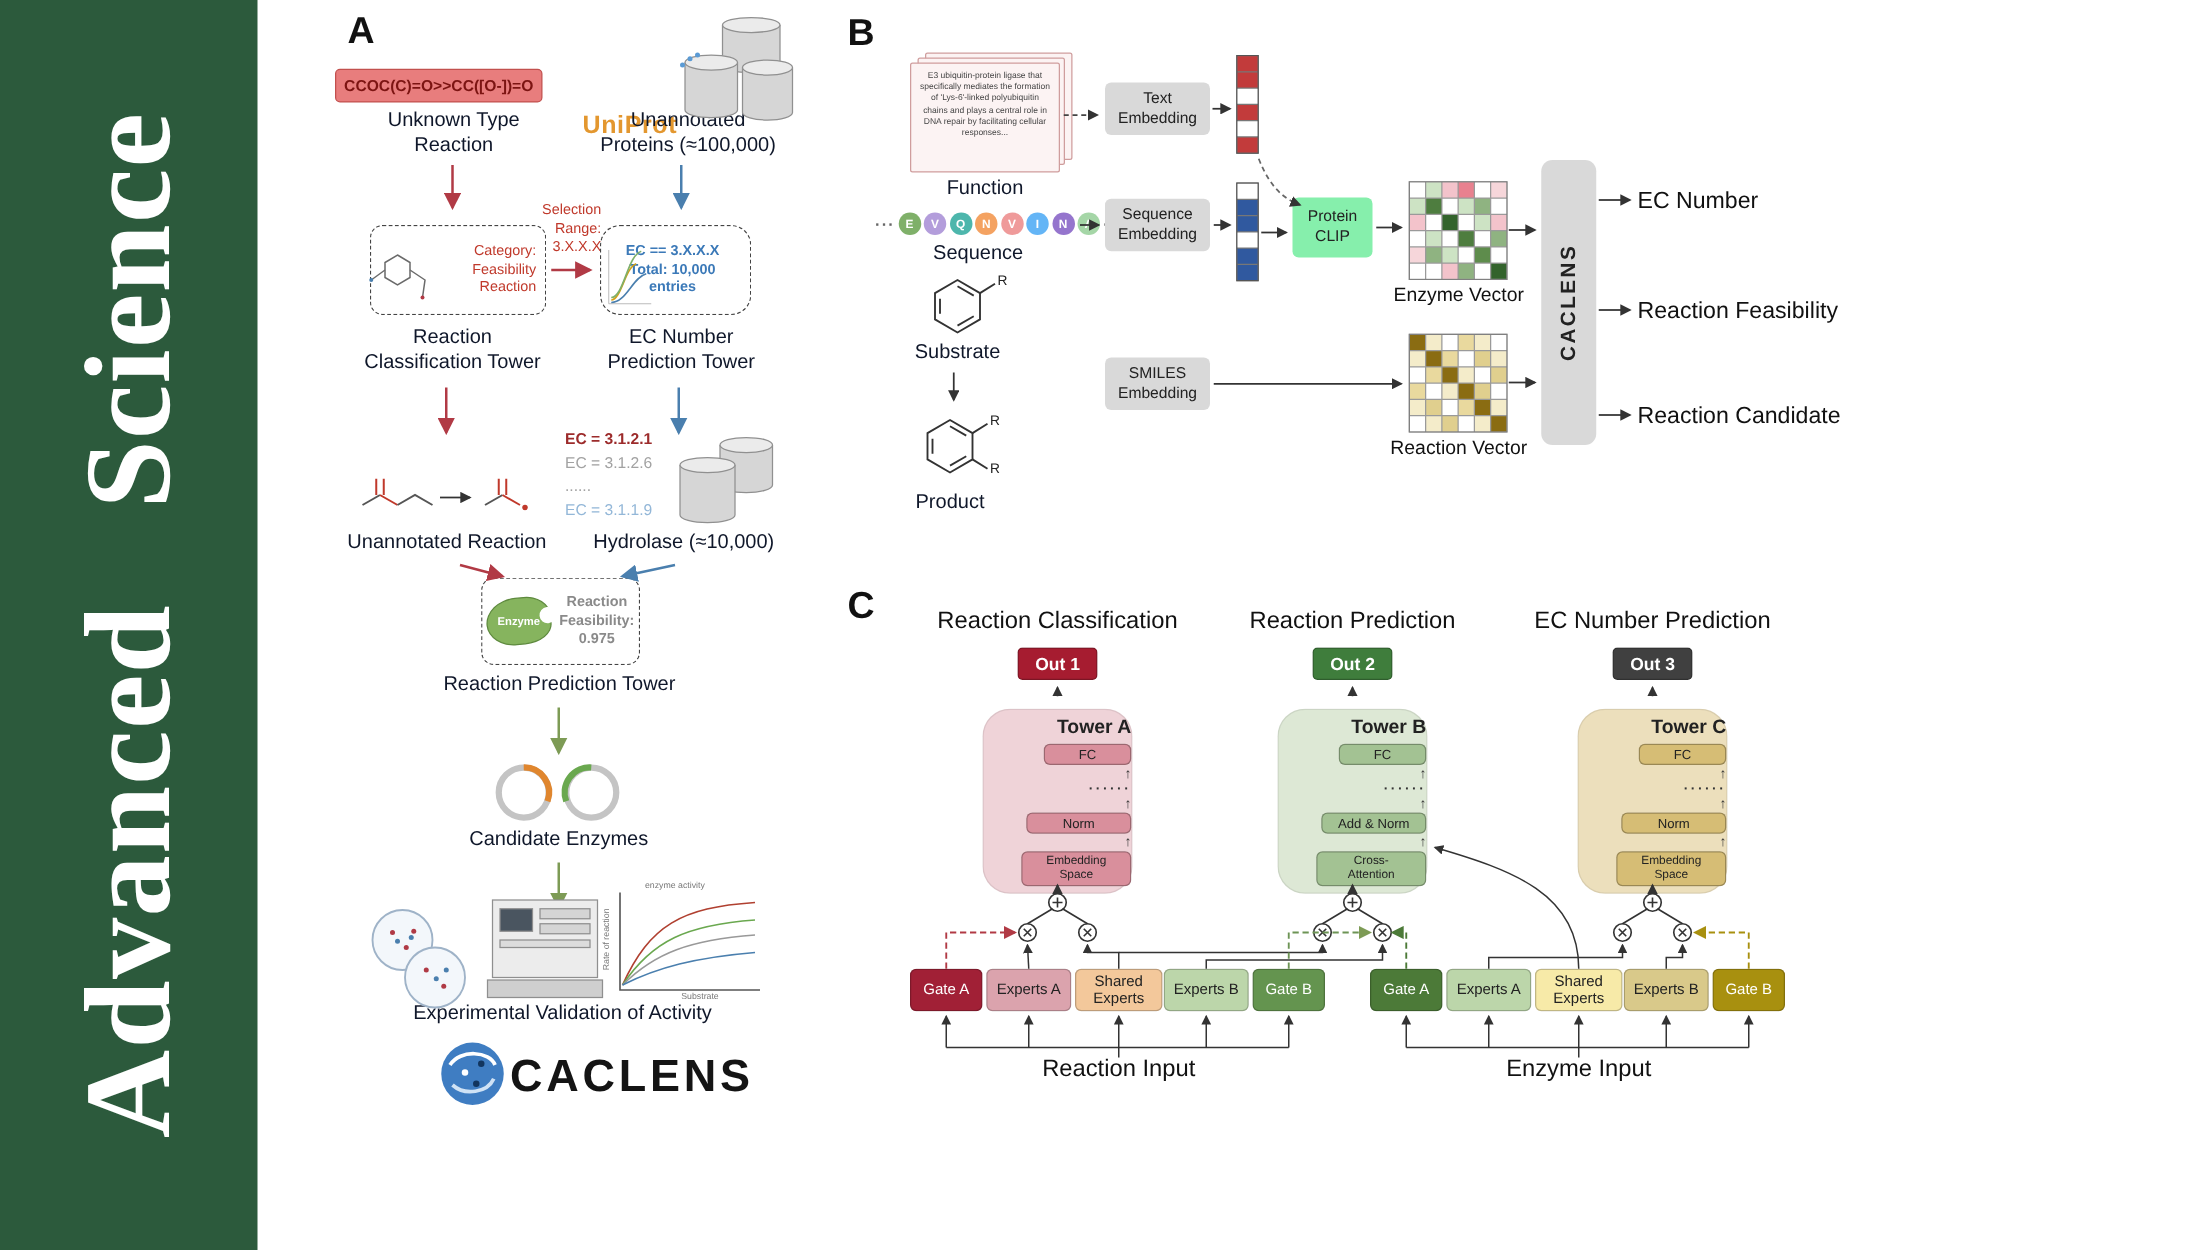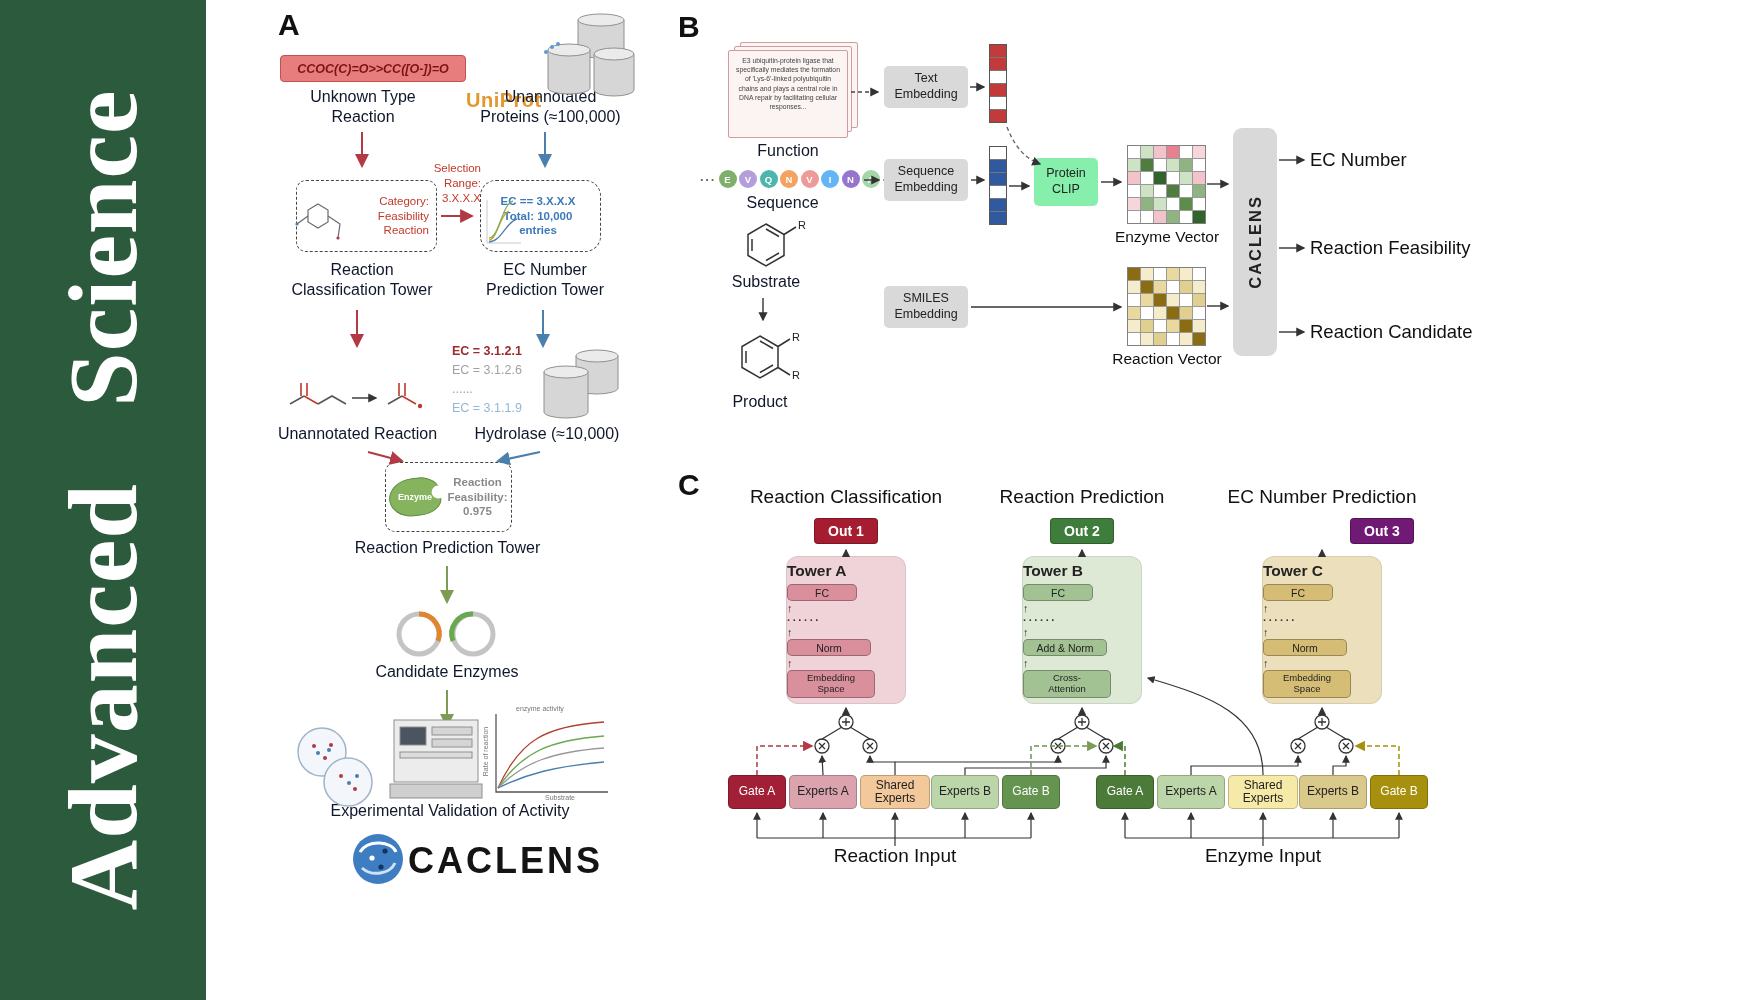--- a/index.html
+++ b/index.html
@@ -51,21 +51,21 @@
   .vec .cell{width:16px;height:12px;}
   .matrix{display:grid;grid-template-columns:repeat(6,12px);grid-auto-rows:12px;gap:1px;background:#9a9a9a;border:1px solid #808080;width:fit-content;}
   .matrix .cell{width:12px;height:12px;}
   .caclens-v{background:#d9d9d9;border-radius:9px;display:flex;align-items:center;justify-content:center;}
   .caclens-v span{writing-mode:vertical-rl;transform:rotate(180deg);font-size:16.5px;font-weight:700;letter-spacing:2px;color:#222;}
   .outlbl{font-size:18.5px;color:#111;}
   
   .ctitle{font-size:19px;color:#111;text-align:center;}
   .outbox{width:64px;height:26px;border-radius:4px;display:flex;align-items:center;justify-content:center;
     font-size:14px;font-weight:700;color:#fff;border:1px solid rgba(0,0,0,0.25);}
-  .tower{border-radius:12px;display:flex;flex-direction:column;align-items:flex-start;padding-top:5px;gap:2px;border:1px solid rgba(0,0,0,0.08);}
+  .tower{border-radius:22px;display:flex;flex-direction:column;align-items:flex-end;padding-top:5px;gap:2px;border:1px solid rgba(0,0,0,0.08);margin-top:11px;}
   .ttl{font-size:15.5px;font-weight:700;color:#222;height:20px;}
   .tbox{border-radius:5px;display:flex;align-items:center;justify-content:center;font-size:10.5px;color:#222;border:1px solid rgba(0,0,0,0.28);}
   .tfc{width:70px;height:17px;}
   .tmid{width:84px;height:17px;}
   .tbot{width:88px;height:28px;font-size:9.5px;line-height:1.15;text-align:center;white-space:pre-line;}
   .uparr{font-size:11px;color:#333;line-height:1;height:10px;}
   .tdots{font-size:11px;letter-spacing:2px;color:#333;line-height:1;height:10px;font-weight:700;}
   .ebox{height:34px;border-radius:5px;display:flex;align-items:center;justify-content:center;
     font-size:12px;color:#1a1a1a;text-align:center;line-height:1.1;border:1px solid rgba(0,0,0,0.22);}
   .inlbl{font-size:19px;color:#111;text-align:center;}
@@ -74,21 +74,21 @@
 <body>
 
 <div class="page">
 
   <aside class="abs sidebar">
     <div class="sidebar-text">Advanced   Science</div>
   </aside>
 
   <section>
     <div class="abs plabel" style="left:278px;top:8px;">A</div>
-    <div class="abs smilesbox" style="left:280px;top:55px;width:186px;height:27px;font-style:italic;">CCOC(C)=O&gt;&gt;CC([O-])=O</div>
+    <div class="abs smilesbox" style="left:268px;top:55px;width:166px;height:27px;">CCOC(C)=O&gt;&gt;CC([O-])=O</div>
     <div class="abs lbl pre ctr" style="left:277px;top:87px;width:172px;">Unknown Type
 Reaction</div>
     <div class="abs uniprot" style="left:466px;top:44px;margin-top:45px;">UniProt</div>
     <div class="abs lbl pre ctr" style="left:458px;top:87px;width:185px;">Unannotated
 Proteins (≈100,000)</div>
     <div class="abs redtx pre ctr" style="left:413px;top:161px;width:68px;">Selection
 Range:
 3.X.X.X</div>
     <div class="abs dashbox" style="left:296px;top:180px;width:141px;height:72px;justify-content:flex-end;padding-right:7px;">
       <span class="redtx pre ctr">Category:
@@ -269,21 +269,21 @@
 
   <section>
     <div class="abs plabel" style="left:678px;top:468px;">C</div>
 
     <div class="abs ctitle" style="left:726px;top:486px;width:240px;">Reaction Classification</div>
     <div class="abs ctitle" style="left:962px;top:486px;width:240px;">Reaction Prediction</div>
     <div class="abs ctitle" style="left:1202px;top:486px;width:240px;">EC Number Prediction</div>
 
     <div class="abs outbox" style="left: 814px; top: 518px; background: rgb(166, 28, 48);">Out 1</div>
     <div class="abs outbox" style="left: 1050px; top: 518px; background: rgb(63, 125, 60);">Out 2</div>
-    <div class="abs outbox" style="left: 1350px; top: 518px; background: #701a75;">Out 3</div>
+    <div class="abs outbox" style="left: 1290px; top: 518px; background: #404040;">Out 3</div>
 
     <div class="abs tower" style="left: 786px; top: 556px; width: 120px; height: 148px; background: rgb(239, 211, 216);">
       <div class="ttl">Tower A</div>
       <div class="tbox tfc" style="background: rgb(217, 143, 156);">FC</div>
       <div class="uparr">↑</div>
       <div class="tdots">······</div>
       <div class="uparr">↑</div>
       <div class="tbox tmid" style="background: rgb(217, 143, 156);">Norm</div>
       <div class="uparr">↑</div>
       <div class="tbox tbot" style="background: rgb(217, 143, 156);">Embedding

